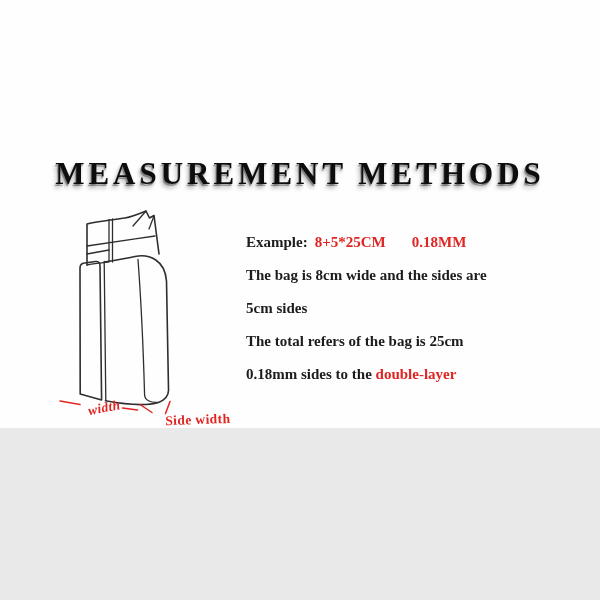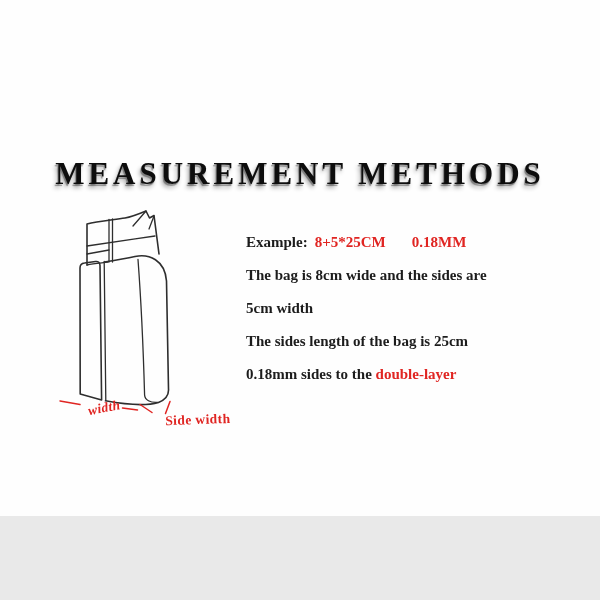--- a/index.html
+++ b/index.html
@@ -8,21 +8,21 @@
     --line:#2e2e2e;
     --background:#fefefe;
   }
   html,body{margin:0;padding:0;}
   body{
     font-family:"Liberation Serif", serif;
     background:#e9e9e9;
   }
   .stage{
     position:relative;
-    width:600px;height:516px;
+    width:600px;height:428px;
     margin:0 auto;
     background:var(--background);
     overflow:hidden;
   }
   .title{
     position:absolute;
     top:153px;left:0;right:0;
     margin:0;
     text-align:center;
     font-family:"Liberation Serif", serif;
@@ -117,18 +117,18 @@
         <text class="figlabel" x="146" y="228" text-anchor="middle" transform="rotate(-2 146 228)">Side width</text>
       </g>
     </svg>
   </div>
 
   <div class="textblock">
     <p>
       <span class="lbl">Example:</span><span class="red">8+5*25CM</span><span class="red gap">0.18MM</span>
     </p>
     <p>The bag is 8cm wide and the sides are</p>
-    <p>5cm width</p>
-    <p>The sides length of the bag is 25cm</p>
+    <p>5cm sides</p>
+    <p>The total refers of the bag is 25cm</p>
     <p><span>0.18mm sides to the </span><span class="red">double-layer</span></p>
   </div>
 
 </div>
 
 </body></html>

